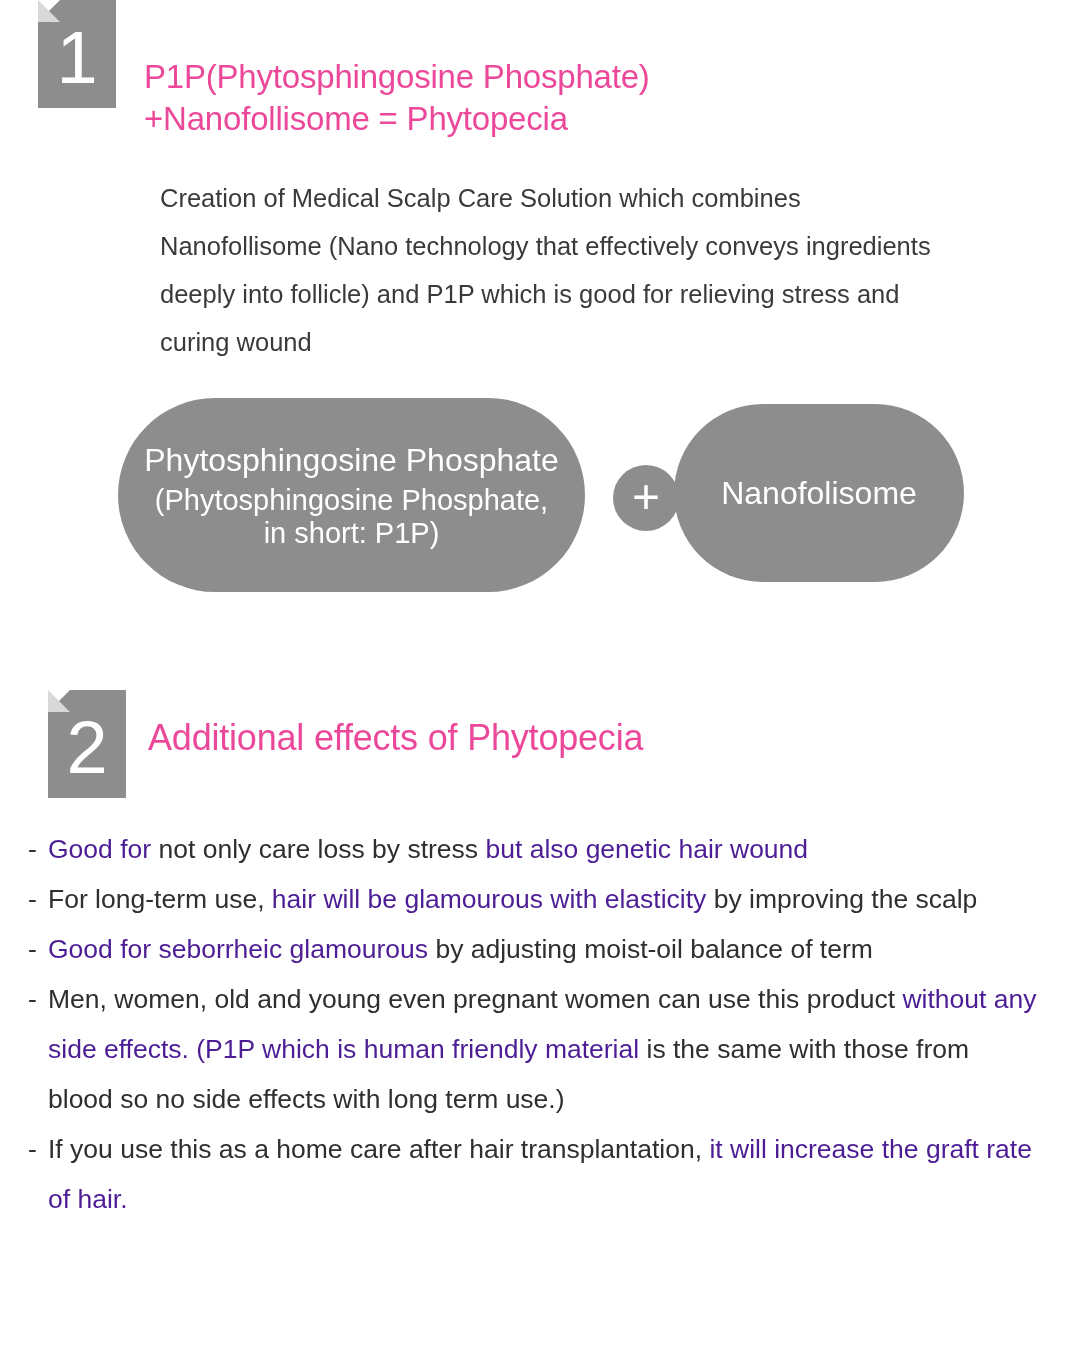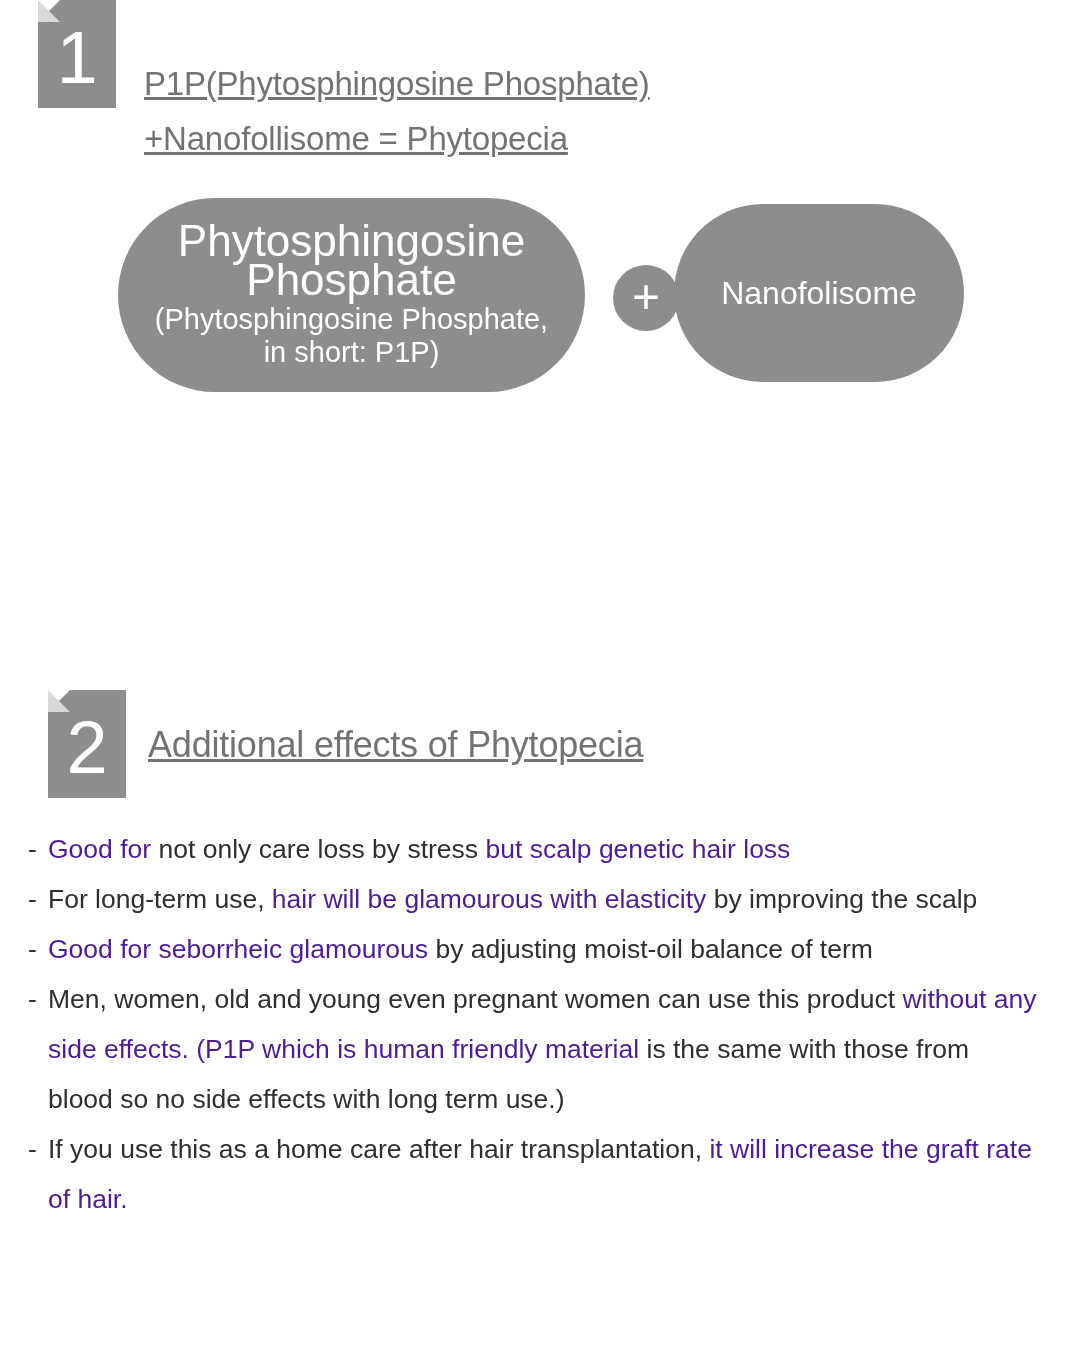--- a/index.html
+++ b/index.html
@@ -66,25 +66,24 @@
     line-height: 116px;
     text-align: center;
     color: #ffffff;
     font-size: 74px;
     font-weight: 400;
   }
   .sec-title {
     margin-left: 28px;
     margin-top: 56px;
     font-size: 33px;
-    line-height: 55px;
-    color: #737373;
+    line-height: 42px;
+    color: #ec4899;
     font-weight: 400;
     letter-spacing: -0.2px;
-    text-decoration: underline;
   }
 
   .body-copy {
     margin: 34px 0 0 160px;
     width: 800px;
     font-size: 25.5px;
     line-height: 48px;
     color: #3a3a3a;
   }
 
@@ -108,21 +107,21 @@
     box-sizing: border-box;
   }
   .bubble-left {
     left: 0;
     top: 0;
     width: 467px;
     height: 194px;
     padding: 0 22px;
   }
   .bubble-left .main {
-    font-size: 44px;
+    font-size: 32px;
     line-height: 39px;
   }
   .bubble-left .sub {
     font-size: 29px;
     line-height: 33px;
     margin-top: 4px;
   }
   .bubble-right {
     left: 556px;
     top: 6px;
@@ -193,20 +192,21 @@
     <div class="sec-head">
       <div class="num-badge">
         <div class="shape"></div>
         <div class="corner"></div>
         <div class="digit">1</div>
       </div>
       <div class="sec-title" style="white-space: pre-line;">P1P(Phytosphingosine Phosphate)
 +Nanofollisome = Phytopecia</div>
     </div>
 
+    <div class="body-copy">Creation of Medical Scalp Care Solution which combines Nanofollisome (Nano technology that effectively conveys ingredients deeply into follicle) and P1P which is good for relieving stress and curing wound</div>
 
     <div class="diagram">
       <div class="bubble bubble-left">
         <div class="main">Phytosphingosine Phosphate</div>
         <div class="sub">(Phytosphingosine Phosphate, in short: P1P)</div>
       </div>
       <div class="plus-circle">+</div>
       <div class="bubble bubble-right">
         <div class="main">Nanofolisome</div>
       </div>
@@ -219,21 +219,21 @@
         <div class="shape"></div>
         <div class="corner"></div>
         <div class="digit">2</div>
       </div>
       <div class="sec-title">Additional effects of Phytopecia</div>
     </div>
 
     <div class="bullets" id="bullet-list">
         <div class="bullet">
           <span class="dash">-</span>
-          <span class="txt"><span class="hl">Good for </span><span>not only care loss by stress </span><span class="hl">but scalp genetic hair loss</span></span>
+          <span class="txt"><span class="hl">Good for </span><span>not only care loss by stress </span><span class="hl">but also genetic hair wound</span></span>
         </div>
         <div class="bullet">
           <span class="dash">-</span>
           <span class="txt"><span>For long-term use, </span><span class="hl">hair will be glamourous with elasticity </span><span>by improving the scalp</span></span>
         </div>
         <div class="bullet">
           <span class="dash">-</span>
           <span class="txt"><span class="hl">Good for seborrheic glamourous </span><span>by adjusting moist-oil balance of term</span></span>
         </div>
         <div class="bullet">

